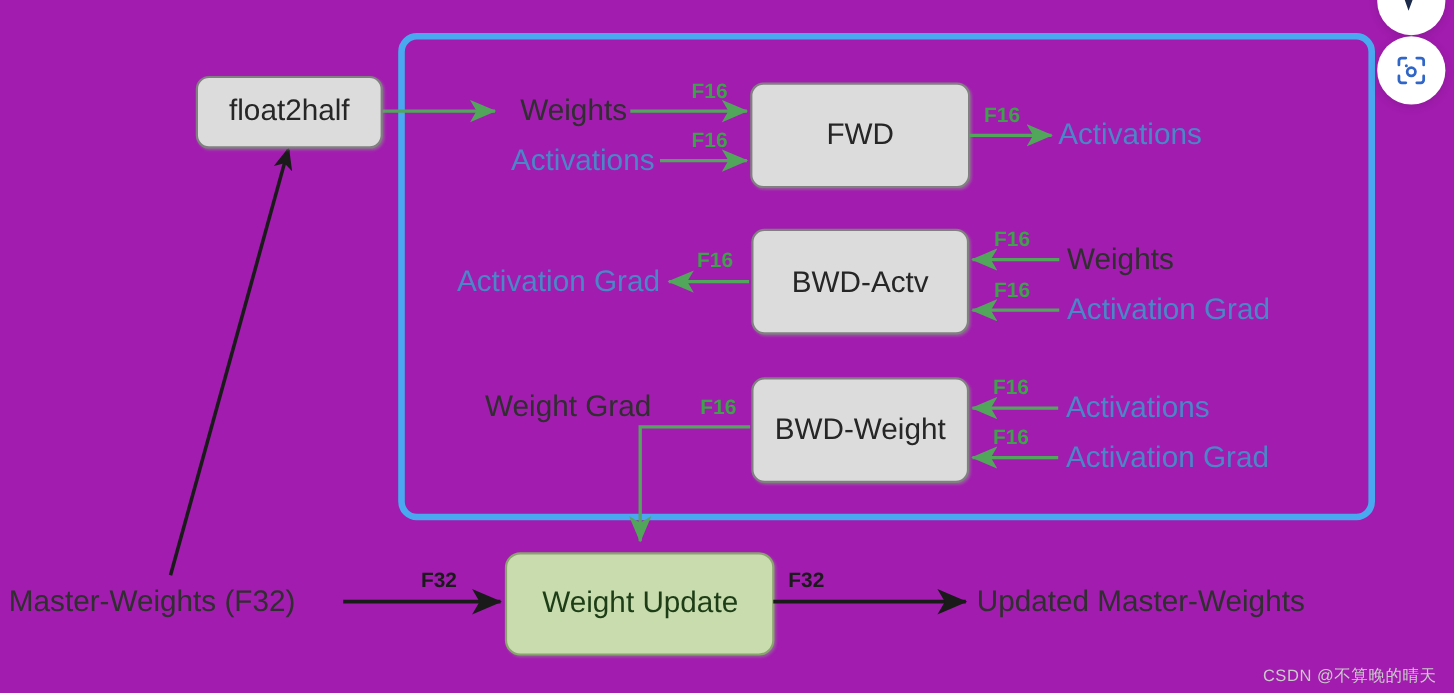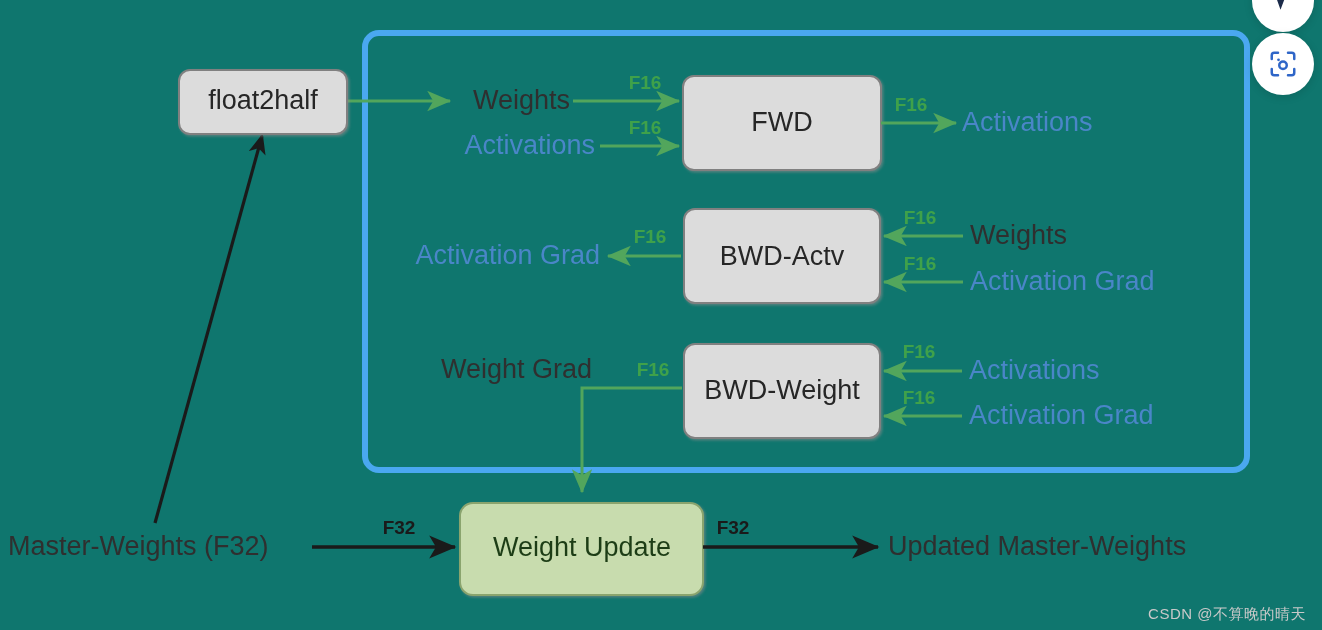--- a/index.html
+++ b/index.html
@@ -3,21 +3,21 @@
 <meta charset="utf-8">
 <style>
   html,body{margin:0;padding:0;background:#ffffff;}
   body{
     font-family:"Liberation Sans","DejaVu Sans",sans-serif;
     -webkit-font-smoothing:antialiased;
   }
   #stage{
     position:relative;
     width:1322px;height:630px;
-    background:#0f766e;
+    background:#a21caf;
     overflow:hidden;
   }
   svg#diagram{position:absolute;left:0;top:0;width:1322px;height:630px;}
 
   .node-label{
     font-family:"Liberation Sans","DejaVu Sans",sans-serif;
     font-size:27px;
     fill:#262626;
     text-anchor:middle;
     dominant-baseline:middle;

